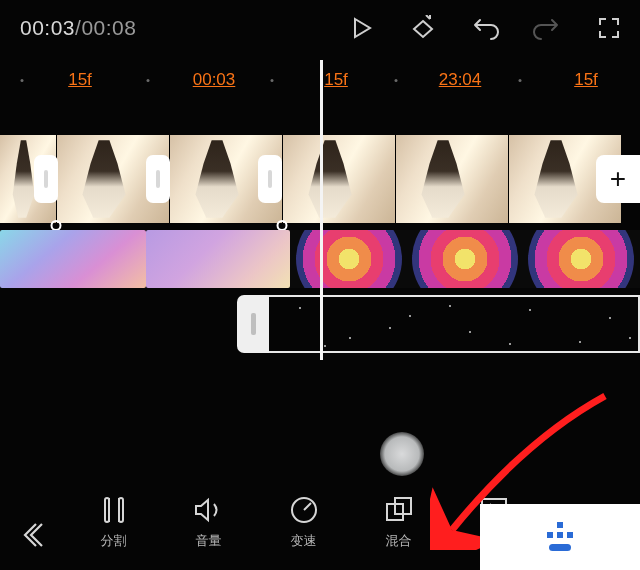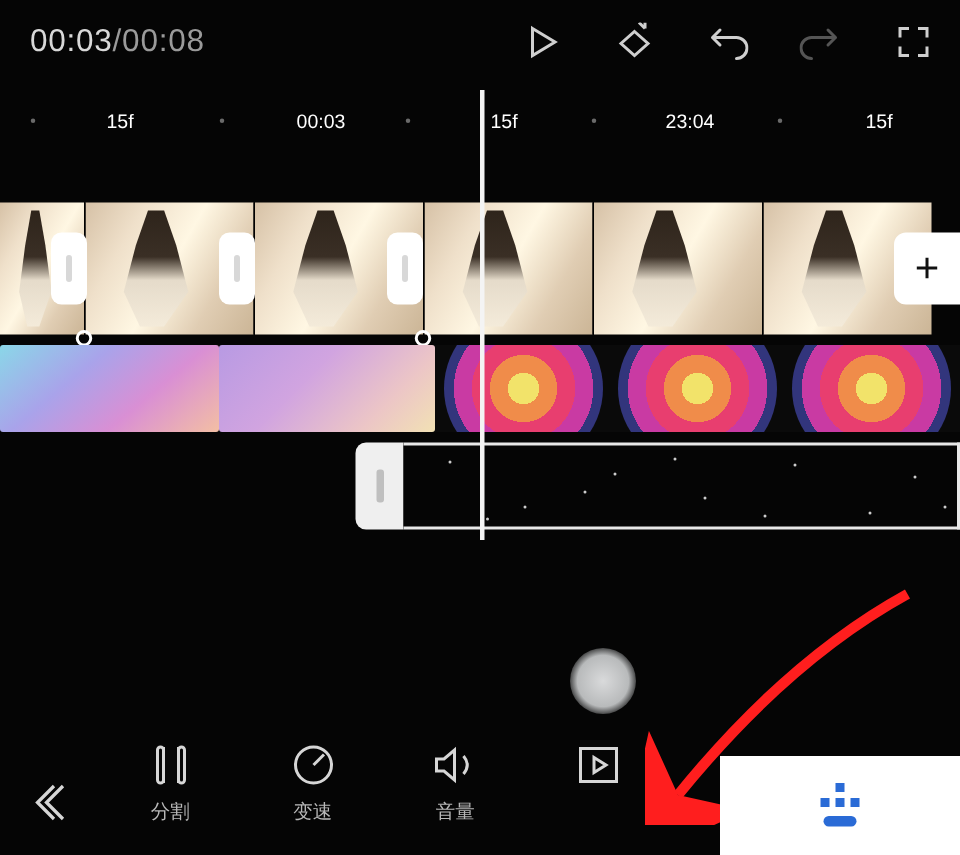--- a/index.html
+++ b/index.html
@@ -9,21 +9,21 @@
   .topbar { position: absolute; top: 0; left: 0; width: 640px; height: 55px; display: flex; align-items: center; }
   .time { margin-left: 20px; font-size: 21px; letter-spacing: 0.5px; color: #d8d8d8; }
   .time .dim { color: #9a9a9a; }
   .top-icons { position: absolute; top: 0; right: 0; height: 55px; display: flex; align-items: center; }
   .top-icons .ico { width: 62px; height: 55px; display: flex; align-items: center; justify-content: center; }
   .top-icons svg { stroke: #cfcfcf; fill: none; stroke-width: 2; }
   .top-icons .disabled svg { stroke: #555; }
 
   
   .ruler { position: absolute; top: 62px; left: 0; width: 640px; height: 36px; display: flex; align-items: center; }
-  .ruler .lbl { position: absolute; font-size: 13px; color: #ffffff; transform: translateX(-50%); }
+  .ruler .lbl { position: absolute; font-size: 17px; color: #f97316; transform: translateX(-50%); text-decoration: underline; }
   .ruler .dot { position: absolute; width: 3px; height: 3px; background: #6a6a6a; border-radius: 50%; transform: translateX(-50%); }
 
   
   .track-video { position: absolute; top: 135px; left: 0; width: 640px; height: 88px; display: flex; }
   .vclip { height: 88px; position: relative; background: linear-gradient(120deg,#d6c1a6 0%, #efe0ca 25%, #fff7e3 50%, #e0cdb3 75%, #cbb596 100%); flex: 0 0 auto; }
   .vclip::after { content:""; position:absolute; left:18%; top:6%; width:48%; height:88%; background: linear-gradient(180deg,#2e241b 0%, #3a2f25 40%, #e5dbca 60%, #f4ebda 100%); clip-path: polygon(40% 0%, 60% 0%, 75% 30%, 90% 70%, 60% 100%, 30% 100%, 10% 70%, 25% 30%); filter: blur(0.4px); }
   .vclip.sep { border-left: 1px solid #000; }
   .divider-btn { position: absolute; top: 20px; width: 24px; height: 48px; background: #fff; border-radius: 7px; display: flex; align-items: center; justify-content: center; }
   .divider-btn::after { content:""; width:4px; height:18px; background:#d8d8d8; border-radius:2px; }
   .add-clip { position:absolute; top:20px; right:0; width:44px; height:48px; background:#fff; border-radius:8px 0 0 8px; display:flex; align-items:center; justify-content:center; font-size:28px; color:#111; font-weight:300; }
@@ -197,35 +197,44 @@
       <svg width="30" height="28" viewBox="0 0 30 28">
           <path d="M10 2 v24 M20 2 v24"></path>
           <rect x="6" y="2" width="4" height="24" rx="2"></rect>
           <rect x="20" y="2" width="4" height="24" rx="2"></rect>
         </svg>
     </div>
     <div class="tlabel">分割</div>
   </div>
   <div class="tool">
     <div class="ticon">
+      <svg width="32" height="28" viewBox="0 0 32 28">
+          <path d="M3 10 h5 l7-6 v20 l-7-6 H3 Z"></path>
+          <path d="M21 8 q5 6 0 12"></path>
+        </svg>
+    </div>
+    <div class="tlabel">音量</div>
+  </div>
+  <div class="tool">
+    <div class="ticon">
       <svg width="30" height="30" viewBox="0 0 30 30">
           <circle cx="15" cy="15" r="12"></circle>
           <path d="M15 15 L22 8"></path>
         </svg>
     </div>
     <div class="tlabel">变速</div>
   </div>
   <div class="tool">
     <div class="ticon">
-      <svg width="32" height="28" viewBox="0 0 32 28">
-          <path d="M3 10 h5 l7-6 v20 l-7-6 H3 Z"></path>
-          <path d="M21 8 q5 6 0 12"></path>
-        </svg>
-    </div>
-    <div class="tlabel">音量</div>
+      <svg width="30" height="28" viewBox="0 0 30 28">
+          <rect x="3" y="8" width="16" height="16"></rect>
+          <rect x="11" y="2" width="16" height="16"></rect>
+        </svg>
+    </div>
+    <div class="tlabel">混合</div>
   </div>
   <div class="tool">
     <div class="ticon">
       <svg width="28" height="26" viewBox="0 0 28 26">
           <rect x="2" y="2" width="24" height="22"></rect>
           <polygon points="11,8 19,13 11,18"></polygon>
         </svg>
     </div>
     <div class="tlabel"></div>
   </div>

